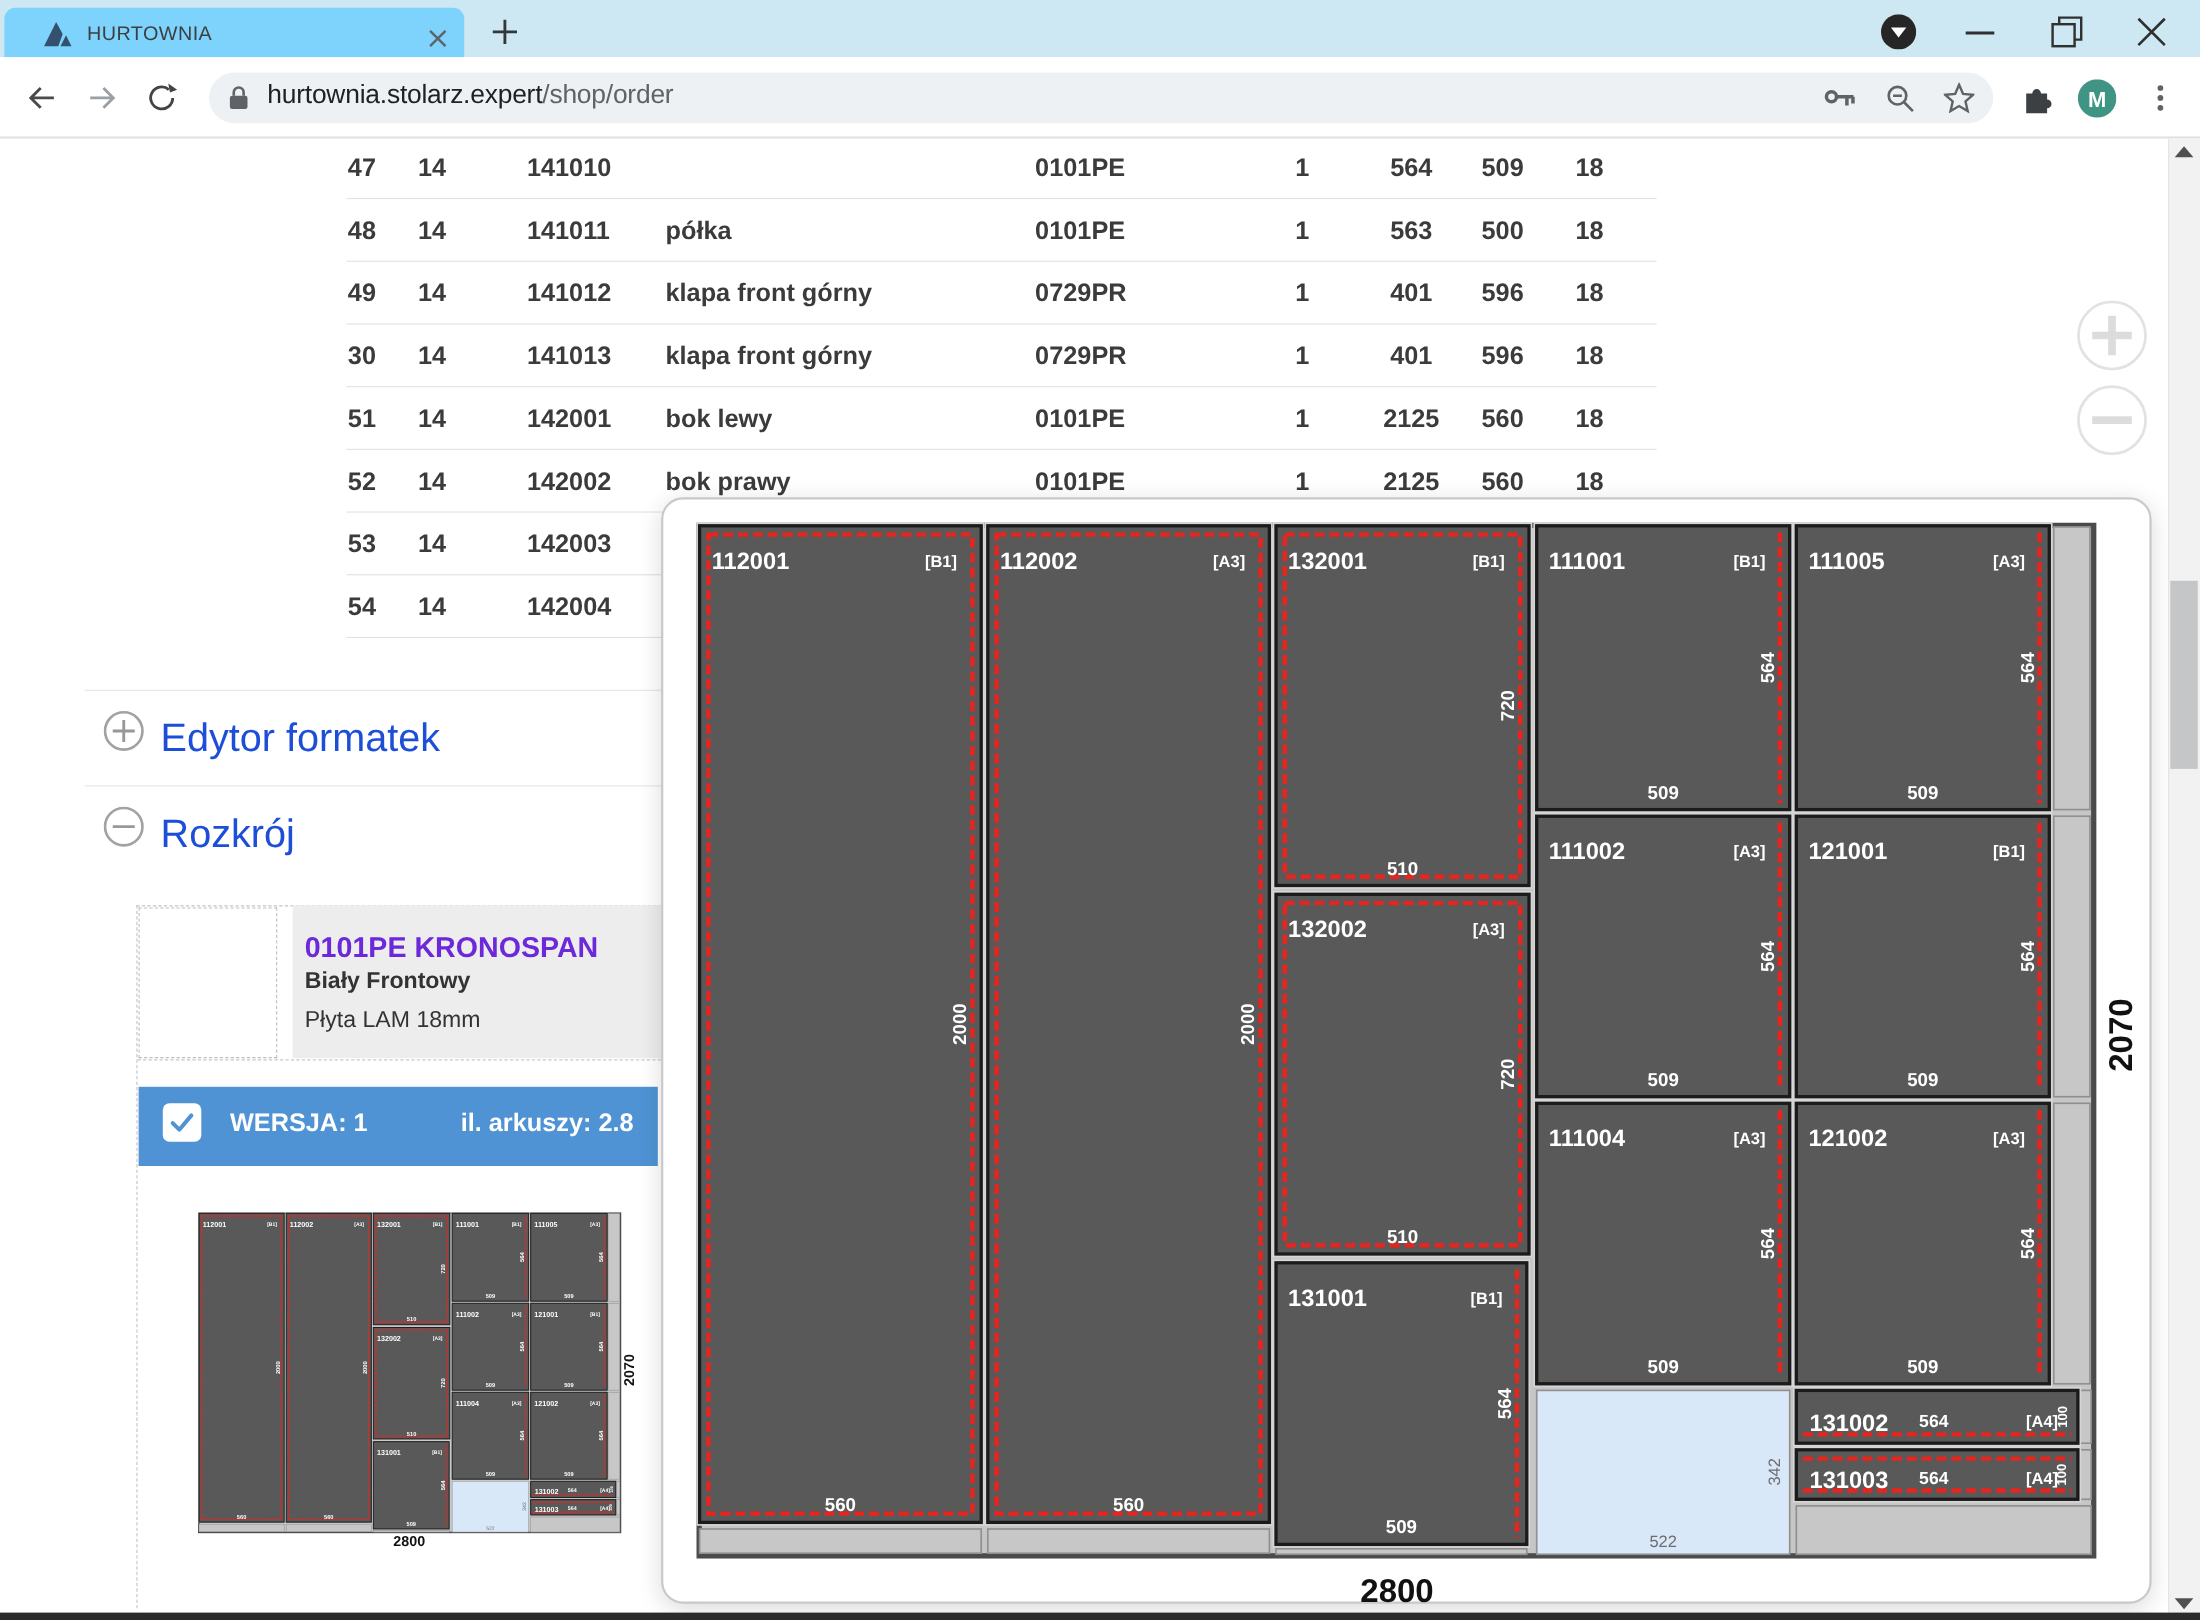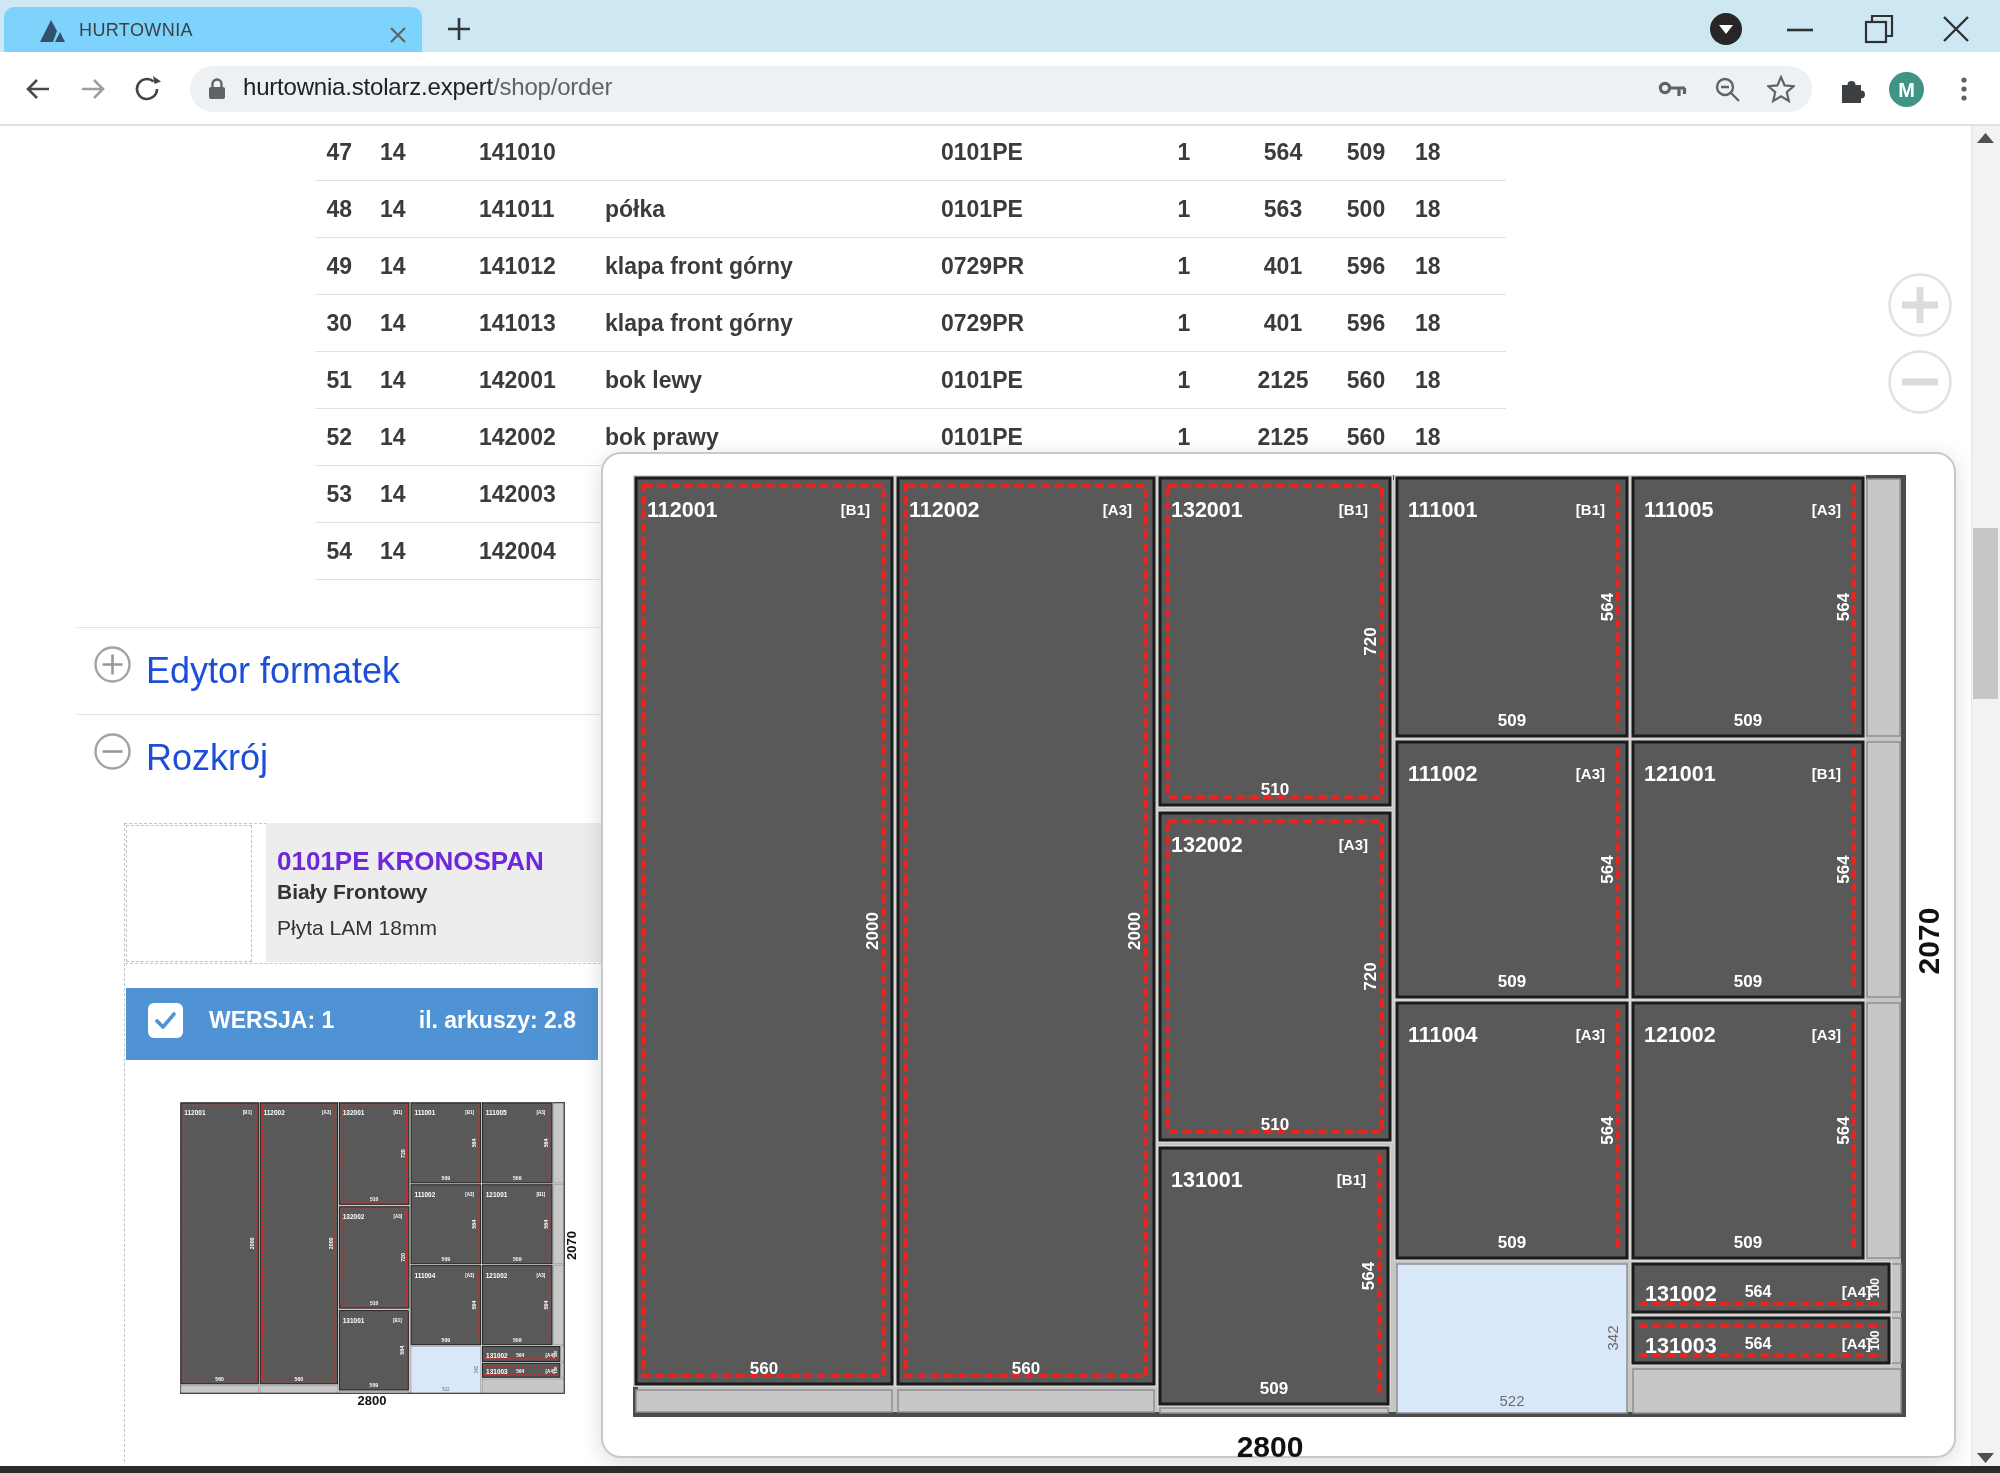--- a/index.html
+++ b/index.html
@@ -8,29 +8,29 @@
 #tabstrip{position:absolute;left:0;top:0;width:2000px;height:52px;background:#cde7f3}
 #tab{position:absolute;left:4px;top:7px;width:418px;height:45px;background:#7dd3fc;border-radius:10px 10px 0 0}
 #tabtitle{position:absolute;left:75px;top:13px;font-size:18px;color:#3c4043;letter-spacing:.4px}
 #toolbar{position:absolute;left:0;top:52px;width:2000px;height:74px;background:#fff;border-bottom:2px solid #dfe1e5}
 #urlbar{position:absolute;left:190px;top:66px;width:1622px;height:46px;border-radius:23px;background:#eef1f3}
 #urltext{position:absolute;left:243px;top:73px;font-size:24px;color:#202124;letter-spacing:-0.2px}
 #urltext span{color:#5f6368}
 
 .row{position:absolute;left:0;width:2000px;height:57px;line-height:57px;font-weight:bold;font-size:23px;color:#3b3b3b}
 .row span{position:absolute;display:inline-block}
-.c1{left:306px;width:46px;text-align:right}
+.c1{left:306px;width:46px;text-align:center}
 .c2{left:380px;width:34px;}
 .c3{left:479px}
 .c4{left:605px}
 .c5{left:941px}
 .c6{left:1154px;width:60px;text-align:center}
 .c7{left:1223px;width:120px;text-align:center}
 .c8{left:1316px;width:100px;text-align:center}
-.c9{left:1415px;width:60px;text-align:left}
+.c9{left:1415px;width:60px;text-align:center}
 .hline{position:absolute;left:315px;width:1191px;height:1px;background:#e2e2e2}
 
 .sline{position:absolute;left:77px;width:1429px;height:1px;background:#e4e4e4}
 .sectxt{position:absolute;left:146px;font-size:36px;color:#1d4ed8}
 
 #dashbox{position:absolute;left:124px;top:823px;width:1382px;height:639px;border-left:1px dashed #c3c3c3;border-top:1px dashed #c3c3c3}
 #swatch{position:absolute;left:126px;top:825px;width:126px;height:137px;background:#fff;border:1px dashed #c0c0c0}
 #matbox{position:absolute;left:266px;top:823px;width:344px;height:139px;background:#ededed}
 #matbox .t1{position:absolute;left:11px;top:23px;font-size:26px;font-weight:bold;color:#6d28d9}
 #matbox .t2{position:absolute;left:11px;top:57px;font-size:21px;font-weight:bold;color:#333}

